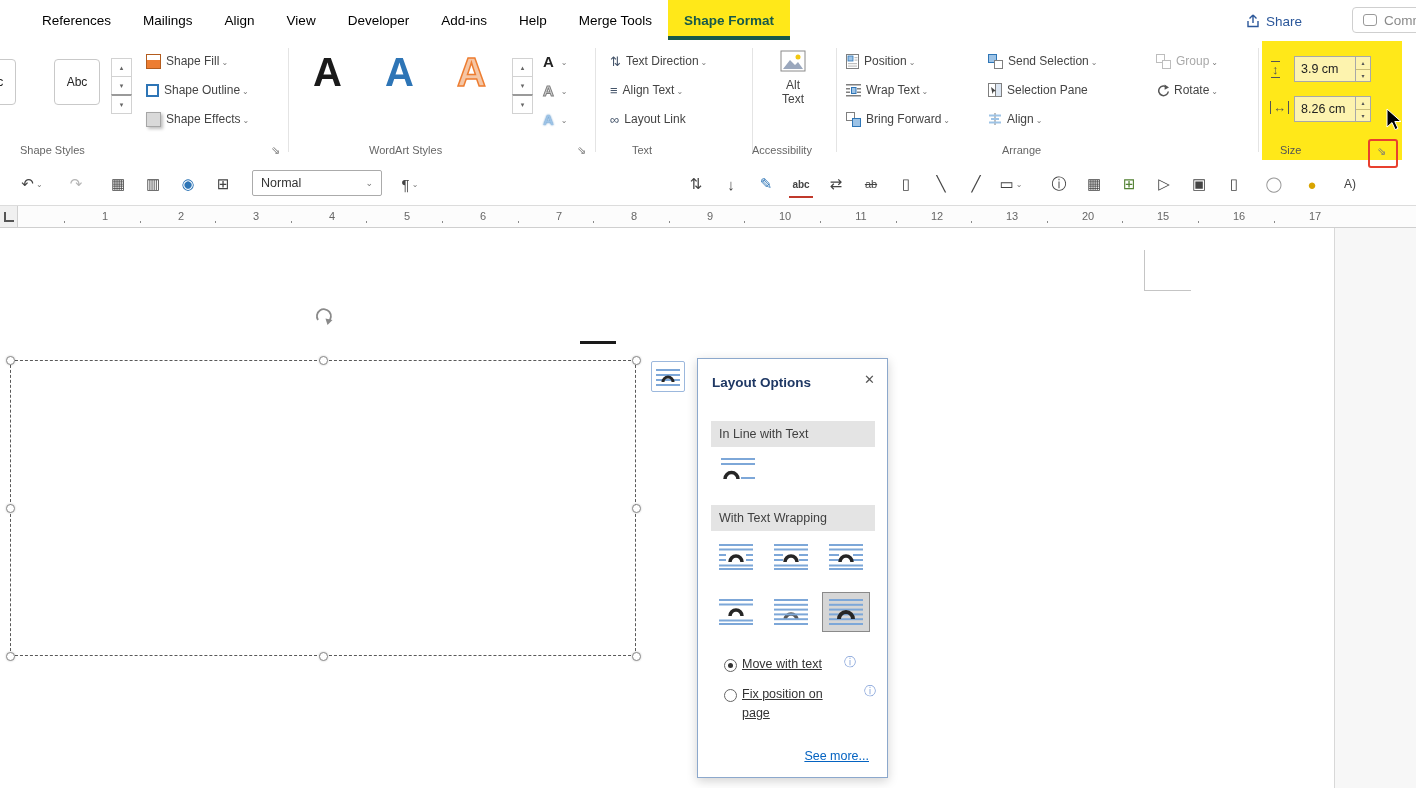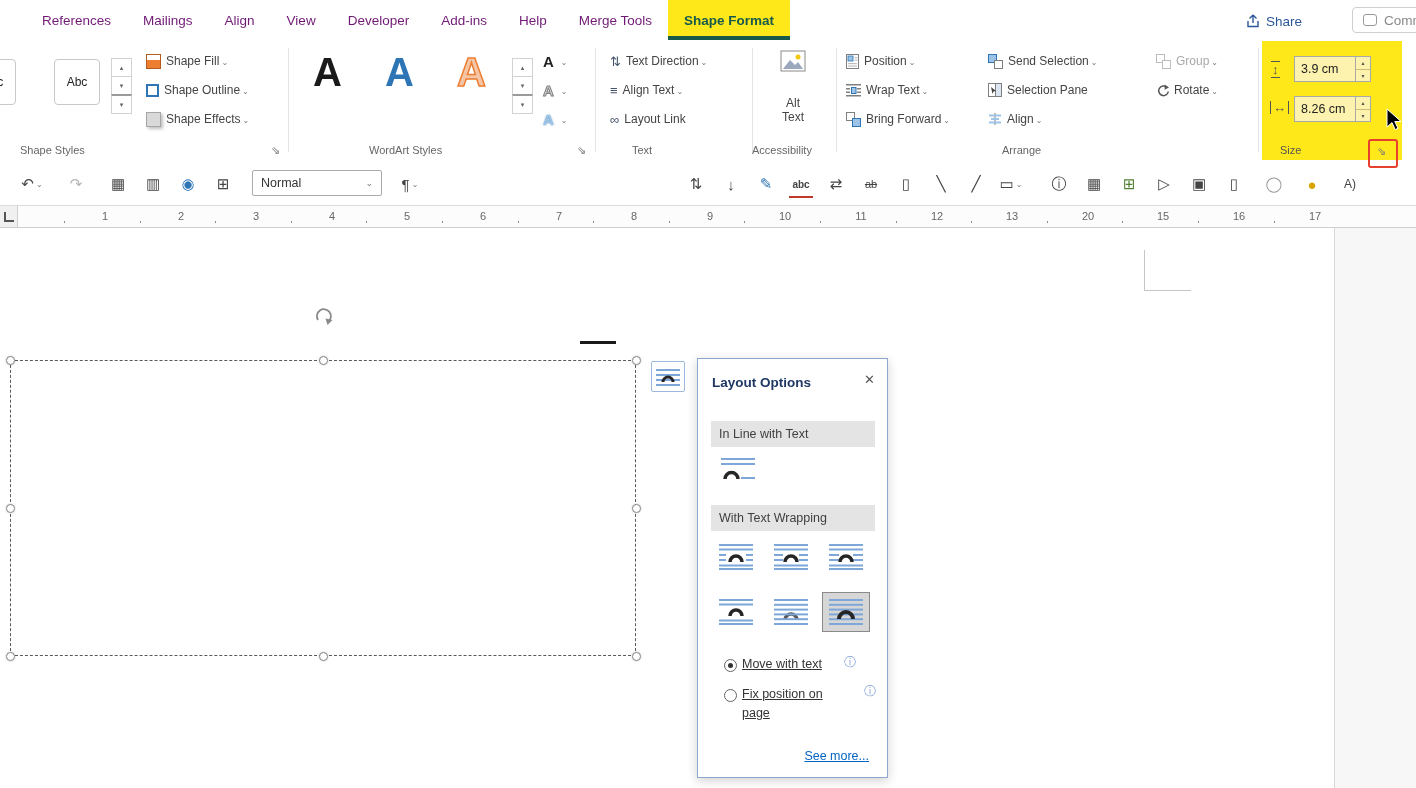--- a/index.html
+++ b/index.html
@@ -1,20 +1,20 @@
 <!DOCTYPE html>
 <html><head>
 <meta charset="utf-8">
 <style>
   html,body{margin:0;padding:0;background:#fff}
   #app{position:relative;width:1416px;height:788px;overflow:hidden;background:#fff;
        font-family:"Liberation Sans",sans-serif;color:#444;-webkit-font-smoothing:antialiased}
   
   .tabbar{position:absolute;top:0;left:0;width:1416px;height:40px;display:flex;padding-left:26px;box-sizing:border-box}
-  .tab{display:flex;align-items:center;padding:0 16px;font-size:13.5px;color:#701a75;white-space:nowrap}
+  .tab{display:flex;align-items:center;padding:0 16px;font-size:13.5px;color:#000000;white-space:nowrap}
   .tab.active{background:#ffe819;color:#17594a;font-weight:700;box-shadow:inset 0 -4px 0 #17594a}
   .share{position:absolute;left:1246px;top:8px;height:26px;display:flex;align-items:center;gap:6px;color:#2b579a;font-size:13.5px}
   .comments{position:absolute;left:1352px;top:7px;width:110px;height:26px;border:1px solid #cfcfcf;border-radius:4px;
             display:flex;align-items:center;gap:7px;padding:0 10px;color:#8a8a8a;font-size:13.5px;box-sizing:border-box}
   .bubble{width:12px;height:10px;border:1.5px solid #9a9a9a;border-radius:3px}
   
   .vsep{position:absolute;top:48px;height:104px;width:1px;background:#e4e4e4}
   .grplabel{position:absolute;top:144px;font-size:11px;color:#666;text-align:left;white-space:nowrap}
   .rbtn{position:absolute;display:flex;align-items:center;gap:5px;font-size:12px;white-space:nowrap;height:22px}
   .dd::after{content:"⌄";font-size:8px;color:#777;margin-left:2px}
@@ -26,21 +26,21 @@
   .launcher{position:absolute;font-size:11px;color:#777;line-height:1}
   .ic-fill{width:13px;height:13px;border:1px solid #b35c1e;background:linear-gradient(180deg,#fff 0 40%,#ed7d31 40%);flex:none}
   .ic-outline{width:13px;height:13px;border:2px solid #2e75b6;background:#fff;box-sizing:border-box;flex:none}
   .ic-effects{width:13px;height:13px;background:#d9d9d9;border:1px solid #a6a6a6;box-shadow:2px 2px 3px rgba(0,0,0,.25);flex:none}
   .bigA{position:absolute;font-size:40px;font-weight:700;line-height:1}
   .A-black{color:#1a1a1a}.A-blue{color:#2e75b6}
   .A-orange{color:#f5c6a5;-webkit-text-stroke:1.5px #ed7d31}
   .miniA{font-size:15px;font-weight:700;line-height:1}
   .A-m1{color:#222}.A-m2{color:#d9d9d9;-webkit-text-stroke:1px #7f7f7f}.A-m3{color:#9dc3e6;text-shadow:0 0 2px #2e75b6}
   .blueglyph{color:#44546a;font-size:13px}
-  .altbtn{position:absolute;display:flex;flex-direction:column;align-items:center;gap:24px;width:56px;text-align:center;font-size:12px}
+  .altbtn{position:absolute;display:flex;flex-direction:column;align-items:center;gap:6px;width:56px;text-align:center;font-size:12px}
   .altbtn .wrapt{width:34px;line-height:14px}
   .sq2{width:15px;height:15px;position:relative;flex:none}
   .sq2 i{position:absolute;width:9px;height:9px;border:1px solid #7f7f7f;background:#fff;box-sizing:border-box}
   .sq2 .b{left:0;top:0}.sq2 .f{right:0;bottom:0}
   .sq2.bring .f{background:#9dc3e6;border-color:#2e75b6}
   .sq2.send .b{background:#9dc3e6;border-color:#2e75b6}
   .disabled{color:#a9a9a9}
   .disabled .sq2 i{border-color:#bdbdbd}
   
   .szgroup-bg{position:absolute;left:1262px;top:41px;width:140px;height:119px;background:#ffe819}

